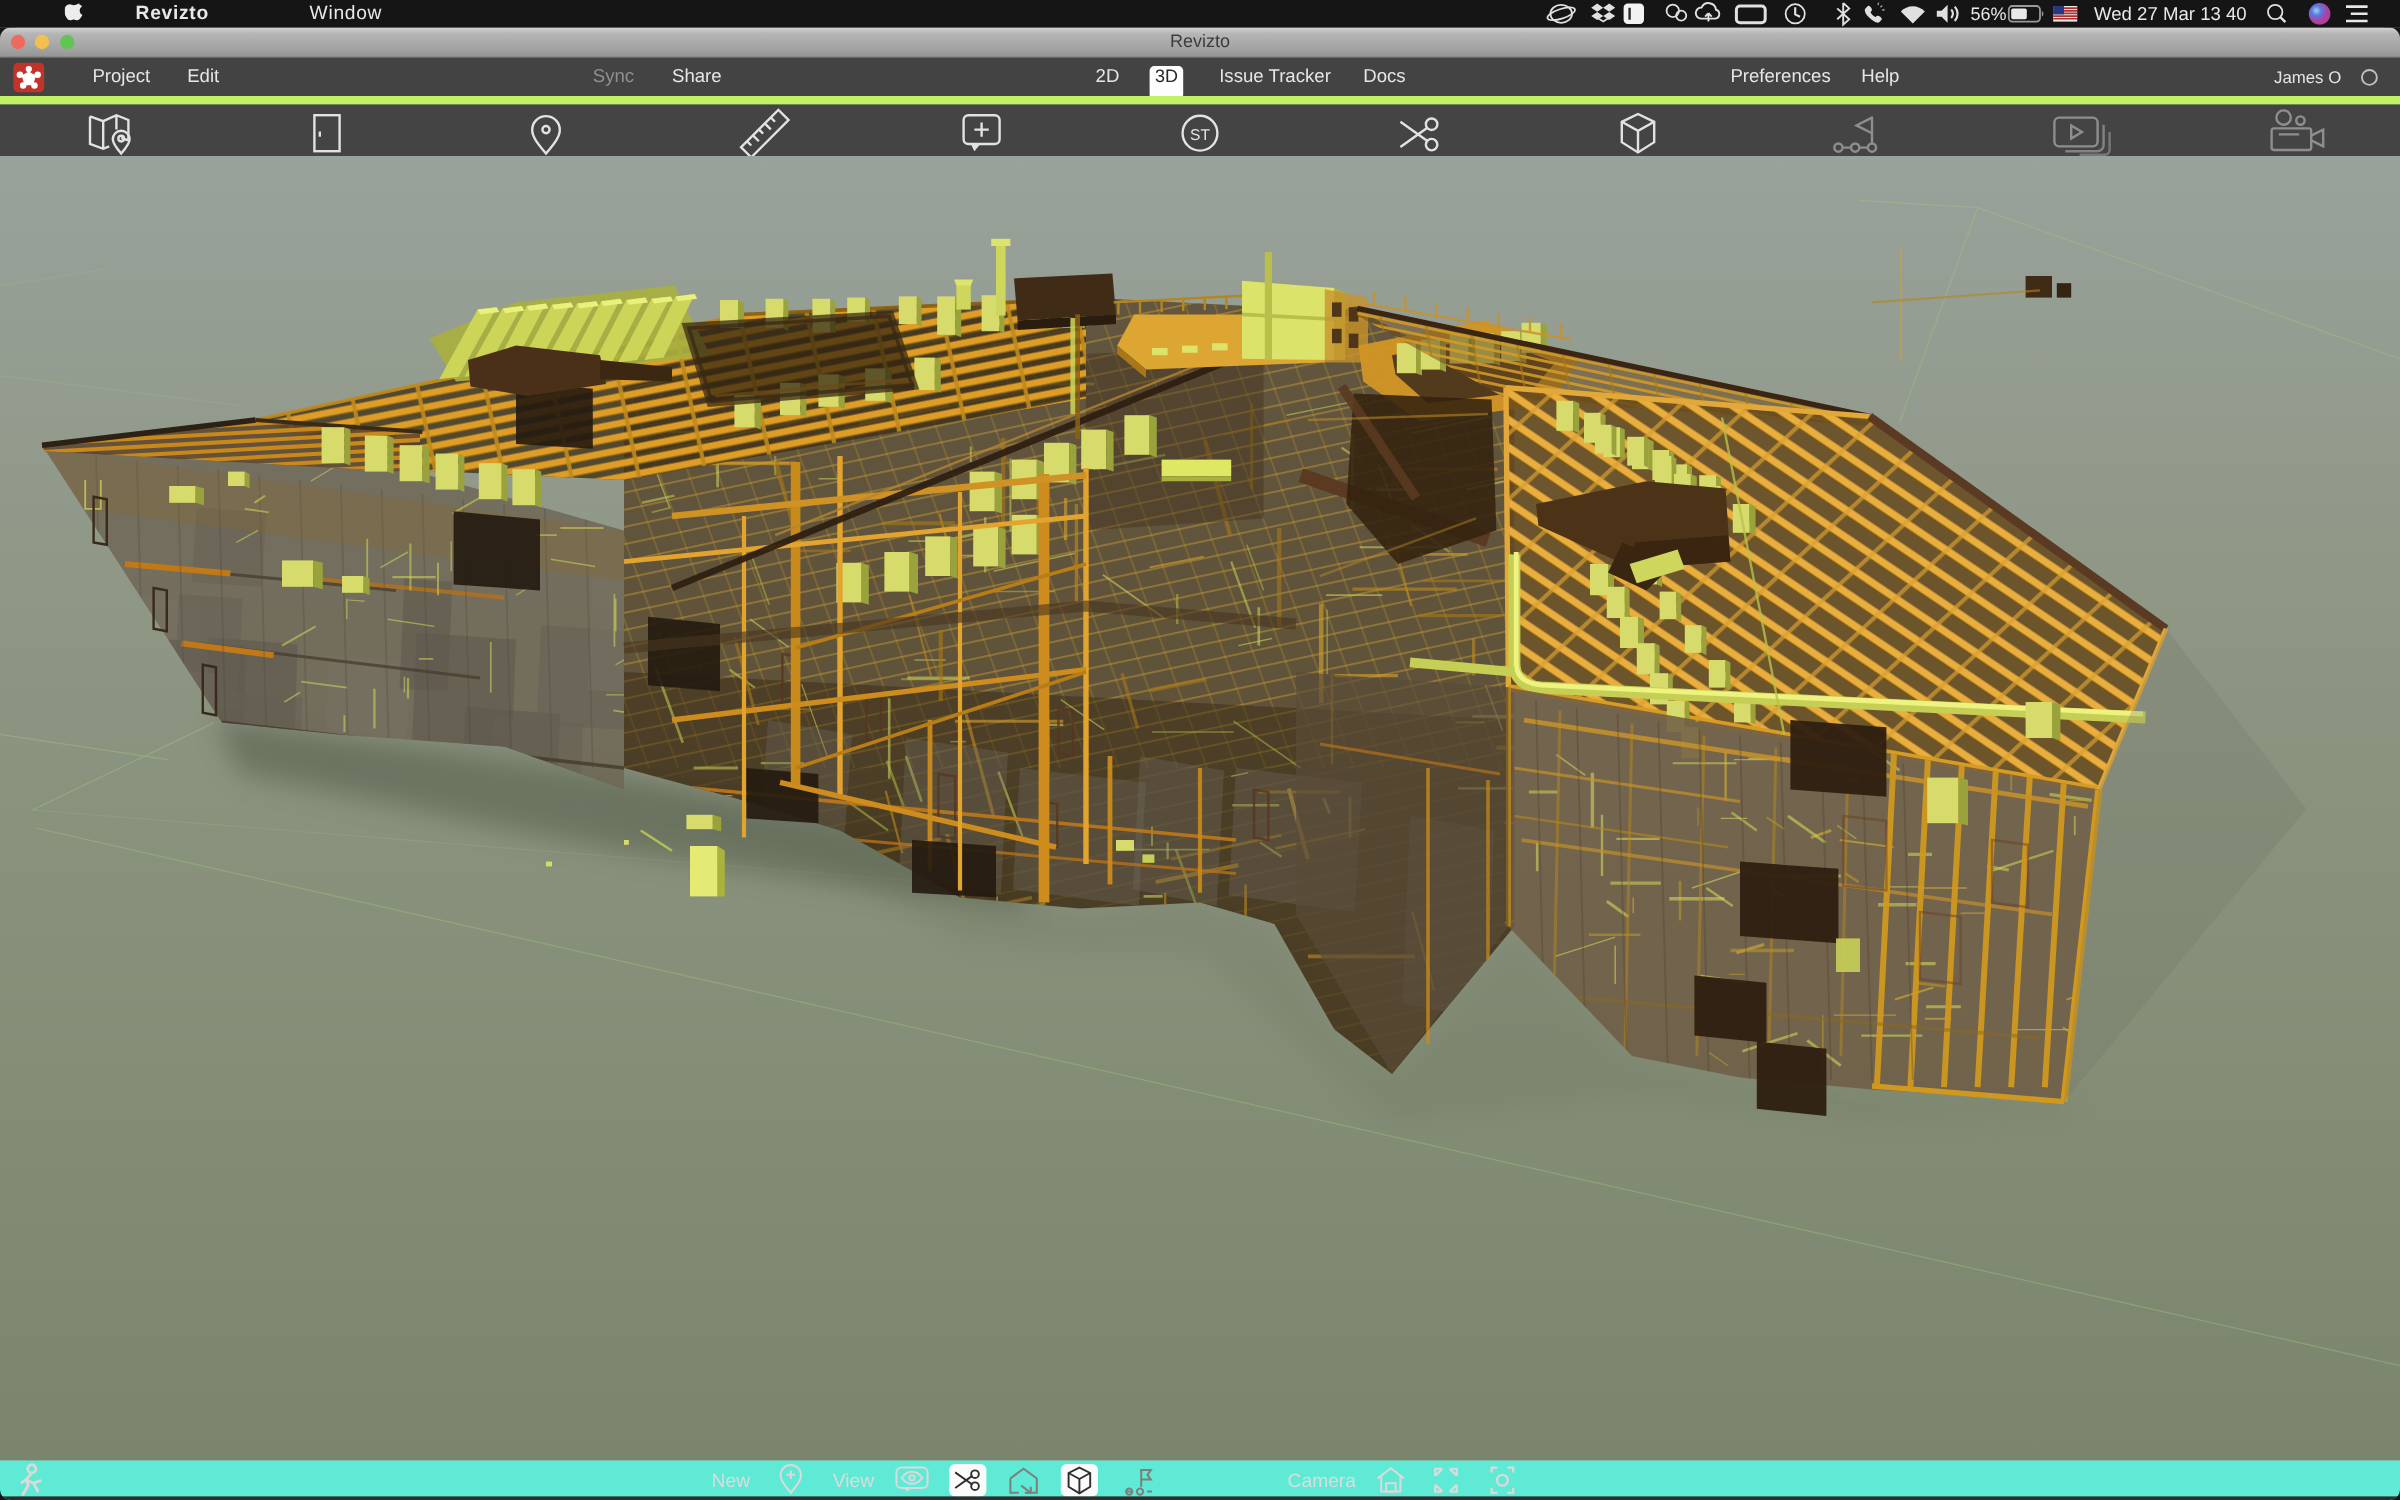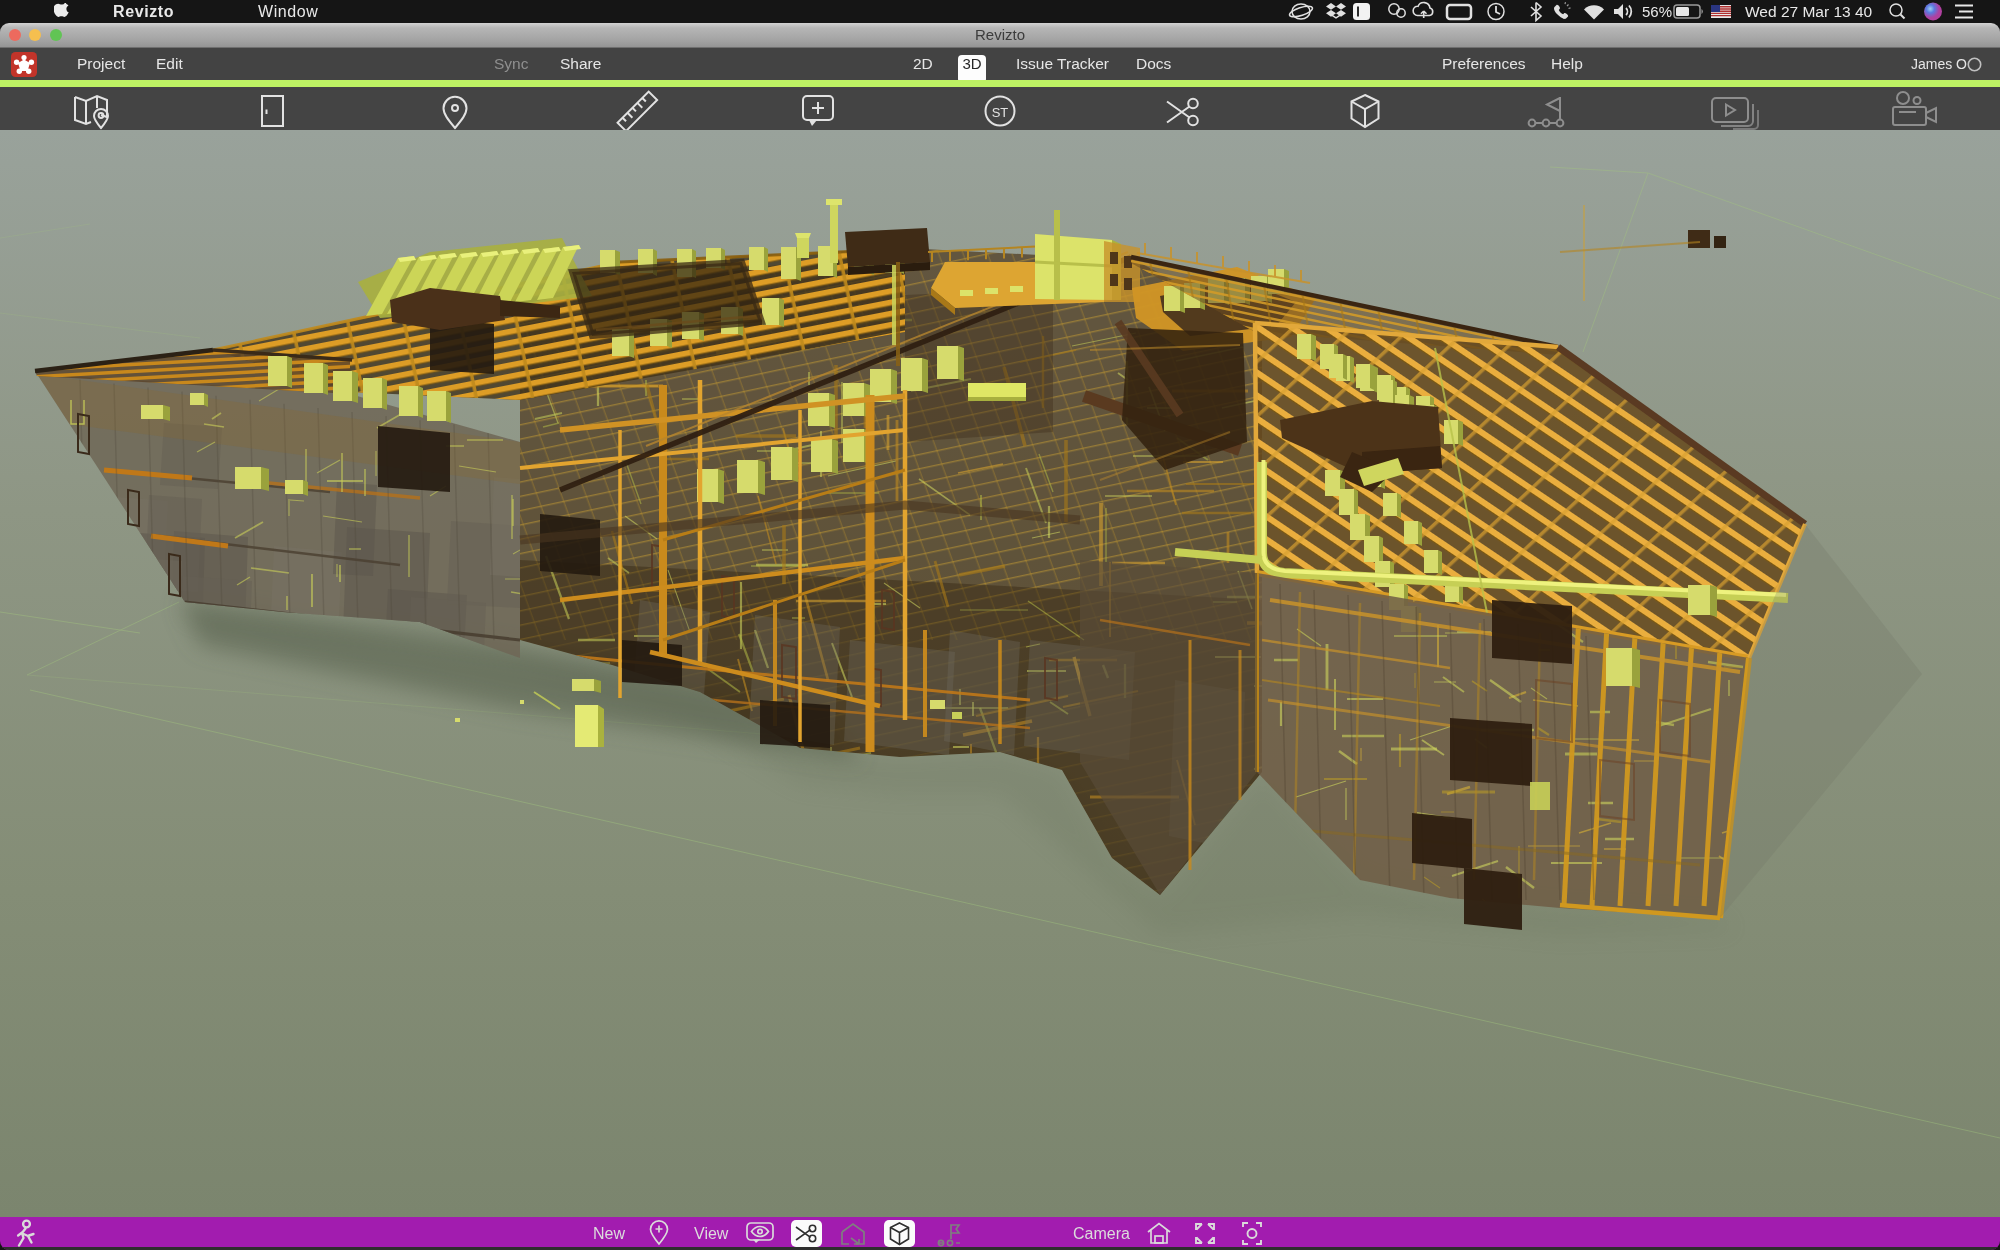--- a/index.html
+++ b/index.html
@@ -18,21 +18,21 @@
     font-size:15px;color:#3c3c3c;}
   
   #appmenu{position:absolute;top:48px;left:0;width:2000px;height:32px;background:#434343;}
   #appmenu .t{position:absolute;top:0;height:32px;line-height:32px;font-size:15.5px;color:#e6e6e6;}
   
   #toolbar{position:absolute;top:80px;left:0;width:2000px;height:50px;background:#444444;
     border-top:7px solid #bef264;box-sizing:border-box;}
   
   #viewport{position:absolute;top:130px;left:0;width:2000px;height:1087px;}
   
-  #bottombar{position:absolute;top:1217px;left:0;width:2000px;height:33px;background:#a21caf;border-radius:0 0 9px 9px;}
+  #bottombar{position:absolute;top:1217px;left:0;width:2000px;height:33px;background:#5eead4;border-radius:0 0 9px 9px;}
   #bottombar:after{content:"";position:absolute;left:0;bottom:0;width:100%;height:3px;background:#2e2e2e;}
   #bottombar{overflow:hidden;}
 </style>
 </head>
 <body>
 <div id="macbar">
   <svg class="abs" style="left:54px;top:3px" width="18" height="18" viewBox="0 0 18 18">
     <path fill="#ececec" d="M12.6 1.2c.1 1-.3 1.9-.9 2.6-.6.7-1.6 1.2-2.5 1.1-.1-.9.4-1.9.9-2.5.6-.7 1.7-1.2 2.5-1.2zM15.5 13.2c-.5 1.1-.7 1.6-1.4 2.5-.9 1.4-2.2 3.1-3.8 3.1-1.4 0-1.8-.9-3.7-.9-1.9 0-2.3.9-3.7.9C1.3 18.9.1 17.4-.8 16-3.3 12.2-3.6 7.7-2 5.3c1.1-1.7 2.9-2.7 4.6-2.7 1.7 0 2.8 1 4.2 1 1.4 0 2.2-1 4.2-1 1.5 0 3.1.8 4.2 2.2-3.7 2-3.1 7.3.3 8.4z" transform="translate(2,-1.5) scale(0.82)"></path>
   </svg>
   <div class="t" style="left:113px;font-weight:bold;">Revizto</div>
@@ -137,21 +137,21 @@
   <div class="t" style="left:77px;">Project</div>
   <div class="t" style="left:156px;">Edit</div>
   <div class="t" style="left:494px;color:#8f8f8f;">Sync</div>
   <div class="t" style="left:560px;">Share</div>
   <div class="t" style="left:913px;">2D</div>
   <div class="abs" style="left:958px;top:7px;width:28px;height:28px;background:#fdfdfd;border-radius:4px;text-align:center;line-height:18px;font-size:15px;color:#262626;">3D</div>
   <div class="t" style="left:1016px;">Issue Tracker</div>
   <div class="t" style="left:1136px;">Docs</div>
   <div class="t" style="left:1442px;">Preferences</div>
   <div class="t" style="left:1551px;">Help</div>
-  <div class="t" style="left:1895px;font-size:14px;margin-left:16px;">James O</div>
+  <div class="t" style="left:1895px;font-size:14px;">James O</div>
   <svg class="abs" style="left:1967px;top:9px" width="15" height="15">
       <circle cx="7.5" cy="7.5" r="6.2" fill="none" stroke="#c0c0c0" stroke-width="1.6"></circle>
     </svg>
 </div>
 
 <div id="toolbar">
   <svg width="2000" height="49" viewBox="0 0 2000 49">
     <g fill="none" stroke="#e2e2e2" stroke-width="2">
 
       <g>

